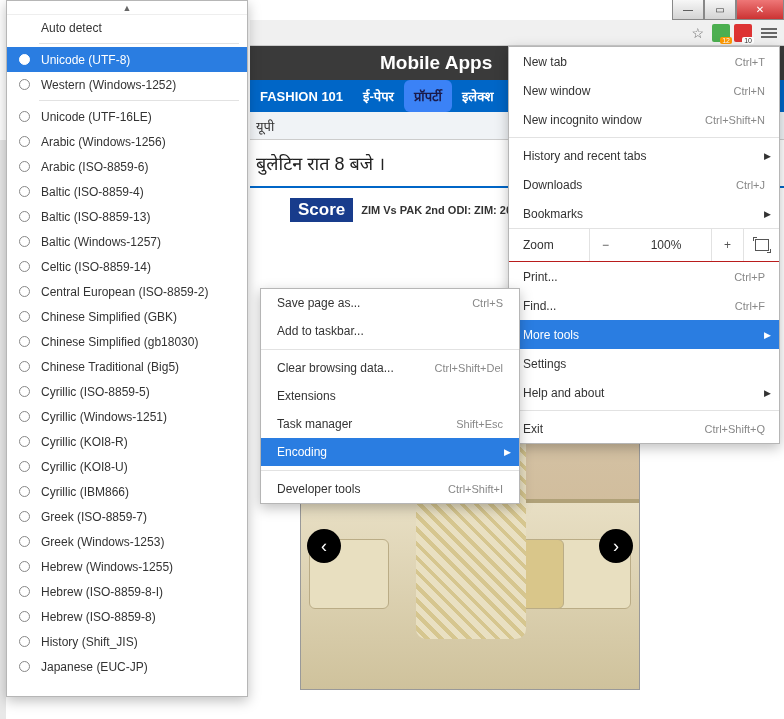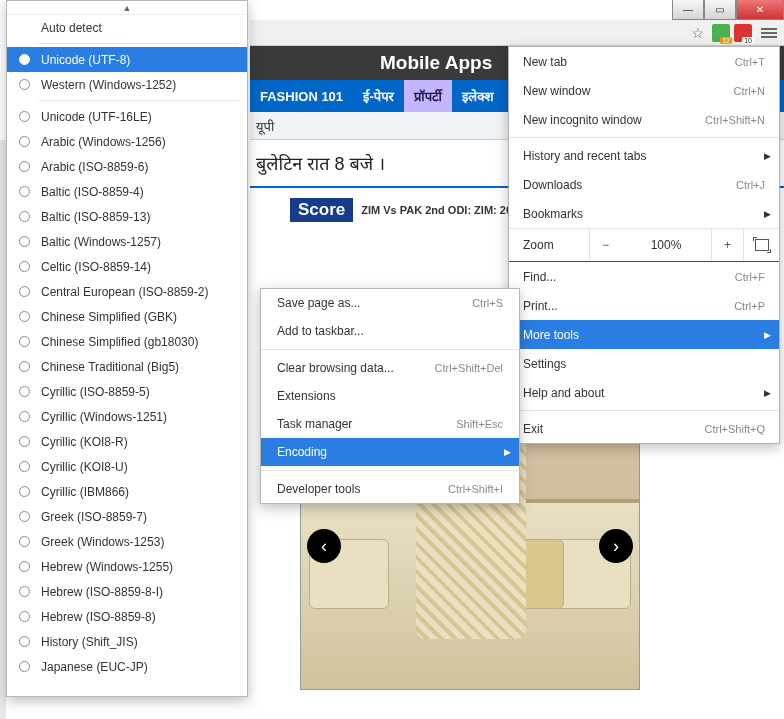--- a/index.html
+++ b/index.html
@@ -18,21 +18,21 @@
 .hamburger { width: 22px; height: 18px; margin-left: 4px; display: flex; flex-direction: column; justify-content: space-evenly; padding: 2px 3px; }
 .hamburger span { height: 2px; background: #666; }
 
 .page-bg { position: absolute; top: 46px; left: 250px; right: 0; height: 120px; }
 .darkband { height: 34px; background: #3a3a3a; display: flex; align-items: center; padding-left: 130px; }
 .darkband .label { color: #fff; font-size: 19px; font-weight: 600; margin-right: 12px; }
 .soc { width: 24px; height: 24px; border-radius: 50%; background: #fff; color: #3a3a3a; display: flex; align-items: center; justify-content: center; font-size: 12px; font-weight: bold; margin: 0 4px; }
 
 .navcats { height: 32px; background: #0066c7; display: flex; align-items: center; overflow: hidden; }
 .navcats span { color: #fff; font-size: 13px; font-weight: bold; padding: 0 10px; height: 100%; display: flex; align-items: center; }
-.navcats .orange { background: #c4b5fd; color: #1a1a4a; }
+.navcats .orange { background: #3b82f6; color: #1a1a4a; border-radius: 6px; }
 .subband { height: 28px; background: #f0f3f6; border-bottom: 1px solid #ccc; display: flex; align-items: center; padding-left: 6px; font-size: 13px; color: #333; }
 .headline-area { height: 48px; display:flex; align-items:center; padding-left:6px; font-size:18px; color:#222; border-bottom: 2px solid #0066c7;}
 .score-strip { display:flex; align-items:center; margin-top:10px; margin-left:40px;}
 .score-badge { background:#183c8c; color:#fff; font-size:17px; font-weight:bold; padding:2px 8px;}
 .score-text { font-size:11px; font-weight:bold; color:#333; margin-left:8px;}
 
 .photo-block { position:absolute; top:298px; left:300px; width:340px; height:392px; background:#cdb896; overflow:hidden; border:1px solid #999;}
 .photo-wall { position:absolute; inset:0; background:linear-gradient(#d9c9b0,#cab38c);}
 .sofa { position:absolute; bottom:0; left:0; right:0; height:190px; background:linear-gradient(#e8dfc4,#cfc29c); border-top:4px solid #b0a178;}
 .pillow { position:absolute; width:80px; height:70px; background:#e8dfc0; border:1px solid #baac86; border-radius:6px;}
@@ -170,26 +170,26 @@
   <div class="zoom-row">
     <span class="zl">Zoom</span>
     <span class="zb">−</span>
     <span class="zp">100%</span>
     <span class="zb">+</span>
     <span class="fs">
         <span class="fs-ic"></span>
       </span>
   </div>
   <div class="row">
+      <span>Print...</span>
+      <span class="short">Ctrl+P</span>
+    </div>
+  <div class="row">
       <span>Find...</span>
       <span class="short">Ctrl+F</span>
-    </div>
-  <div class="row">
-      <span>Print...</span>
-      <span class="short">Ctrl+P</span>
     </div>
   <div class="row highlight">
       <span>More tools</span>
       <span class="arrow">▶</span>
     </div>
   <div class="row">
       <span>Settings</span>
     </div>
   <div class="row">
       <span>Help and about</span>

